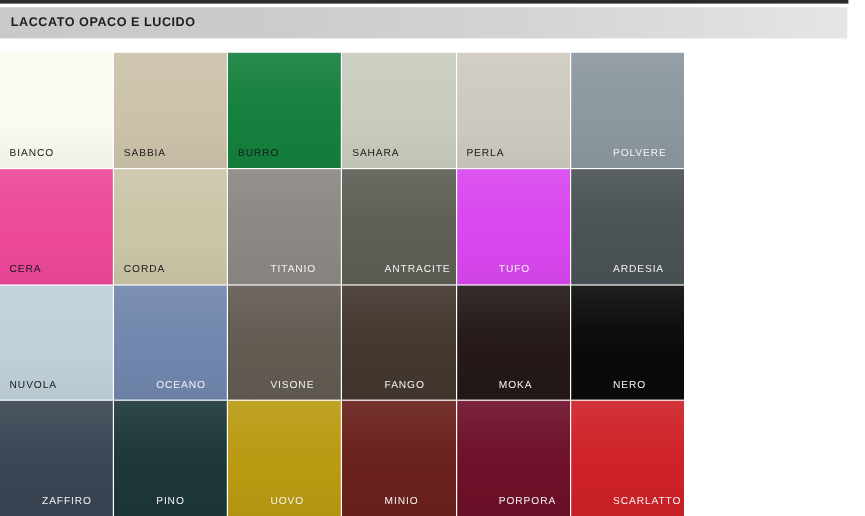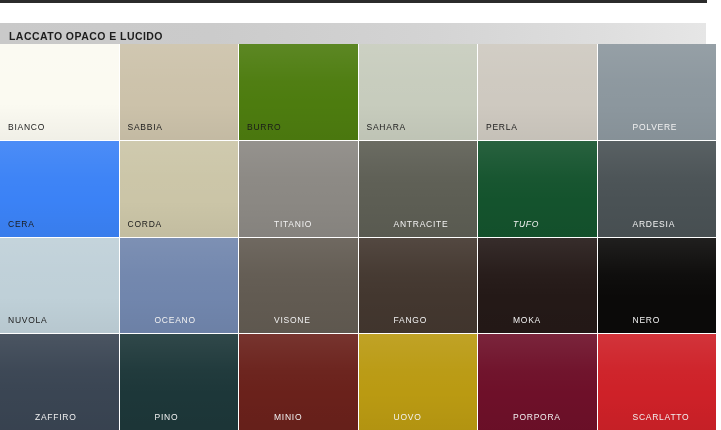--- a/index.html
+++ b/index.html
@@ -30,42 +30,42 @@
     top: 0;
     width: 707px;
     height: 3px;
     background: #2b2b2b;
   }
 
   
   .header-bar {
     position: absolute;
     left: 0;
-    top: 23px;
+    top: 6px;
     width: 706px;
     height: 26px;
     background: linear-gradient(to right, #c9c9c9 0%, #cbcbcb 30%, #d4d4d4 62%, #dedede 85%, #e6e6e6 100%);
     display: flex;
     align-items: center;
   }
   .header-title {
     padding-left: 9px;
     font-size: 10.5px;
     font-weight: bold;
     letter-spacing: 0.45px;
     color: #1d1d1d;
     white-space: nowrap;
   }
 
   
   .grid {
     position: absolute;
     left: 0;
     top: 44px;
-    width: 716px;
+    width: 570px;
     height: 386px;
     display: grid;
     grid-template-columns: repeat(6, 1fr);
     grid-template-rows: repeat(4, 1fr);
     column-gap: 1px;
     row-gap: 1px;
     background: #ffffff;
   }
 
   .swatch {
@@ -104,45 +104,45 @@
     <span class="header-title">LACCATO OPACO E LUCIDO</span>
   </div>
 
   <div class="grid">
       <div class="swatch" style="background: rgb(251, 250, 241);">
         <span class="swatch-label label-dark">BIANCO</span>
       </div>
       <div class="swatch" style="background: rgb(204, 194, 170);">
         <span class="swatch-label label-dark">SABBIA</span>
       </div>
-      <div class="swatch" style="background: #4d7c0f;">
+      <div class="swatch" style="background: #15803d;">
         <span class="swatch-label label-dark">BURRO</span>
       </div>
       <div class="swatch" style="background: rgb(199, 204, 189); padding-left: 44px;">
         <span class="swatch-label label-dark">SAHARA</span>
       </div>
       <div class="swatch" style="background: rgb(206, 201, 192);">
         <span class="swatch-label label-dark">PERLA</span>
       </div>
       <div class="swatch" style="background: rgb(140, 151, 158);">
         <span class="swatch-label label-light">POLVERE</span>
       </div>
-      <div class="swatch" style="background: #3b82f6;">
+      <div class="swatch" style="background: #ec4899;">
         <span class="swatch-label label-dark">CERA</span>
       </div>
       <div class="swatch" style="background: rgb(203, 197, 167);">
         <span class="swatch-label label-dark">CORDA</span>
       </div>
       <div class="swatch" style="background: rgb(139, 136, 131);">
         <span class="swatch-label label-light">TITANIO</span>
       </div>
       <div class="swatch" style="background: rgb(93, 94, 84);">
         <span class="swatch-label label-light">ANTRACITE</span>
       </div>
-      <div class="swatch" style="background: #14532d; font-style: italic;">
+      <div class="swatch" style="background: #d946ef;">
         <span class="swatch-label label-light">TUFO</span>
       </div>
       <div class="swatch" style="background: rgb(74, 82, 85);">
         <span class="swatch-label label-light">ARDESIA</span>
       </div>
       <div class="swatch" style="background: rgb(191, 208, 216);">
         <span class="swatch-label label-dark">NUVOLA</span>
       </div>
       <div class="swatch" style="background: rgb(113, 134, 173);">
         <span class="swatch-label label-light">OCEANO</span>
@@ -158,25 +158,25 @@
       </div>
       <div class="swatch" style="background: rgb(11, 10, 9);">
         <span class="swatch-label label-light">NERO</span>
       </div>
       <div class="swatch" style="background: rgb(58, 69, 83);">
         <span class="swatch-label label-light">ZAFFIRO</span>
       </div>
       <div class="swatch" style="background: rgb(29, 55, 57);">
         <span class="swatch-label label-light">PINO</span>
       </div>
+      <div class="swatch" style="background: rgb(186, 154, 18);">
+        <span class="swatch-label label-light">UOVO</span>
+      </div>
       <div class="swatch" style="background: rgb(106, 33, 27);">
         <span class="swatch-label label-light">MINIO</span>
-      </div>
-      <div class="swatch" style="background: rgb(186, 154, 18);">
-        <span class="swatch-label label-light">UOVO</span>
       </div>
       <div class="swatch" style="background: rgb(110, 16, 41); padding-left: 44px;">
         <span class="swatch-label label-light">PORPORA</span>
       </div>
       <div class="swatch" style="background: rgb(206, 33, 40);">
         <span class="swatch-label label-light">SCARLATTO</span>
       </div>
     </div>
 
 </div>

